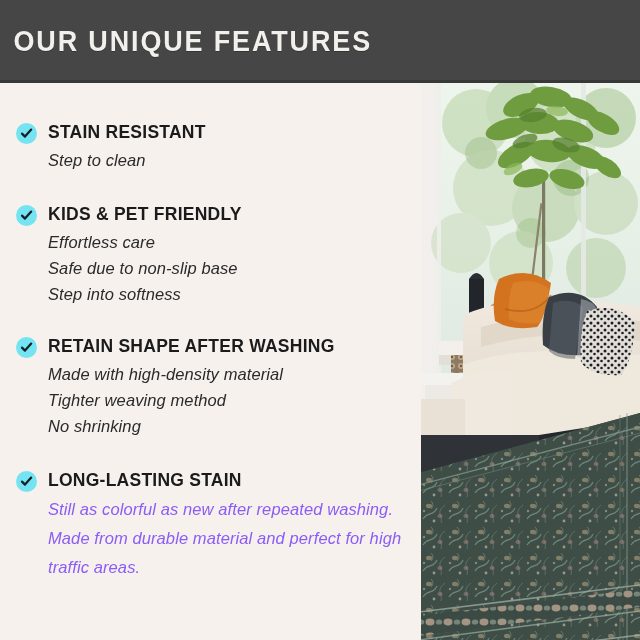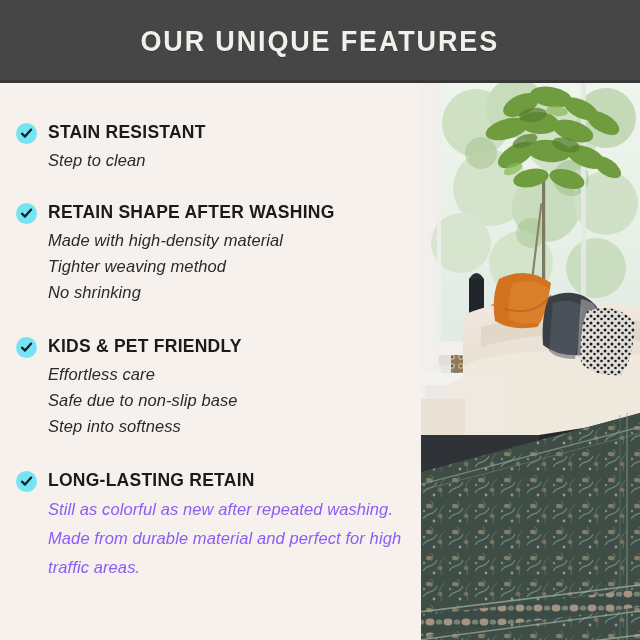--- a/index.html
+++ b/index.html
@@ -14,21 +14,21 @@
     width:640px; height:640px;
     background:#F7F1EE;
     overflow:hidden;
   }
 
   
   #header {
     position:absolute; left:0; top:0;
     width:640px; height:83px;
     background:#464646;
-    display:flex; align-items:center; justify-content:center;
+    display:flex; align-items:center; justify-content:flex-start;
   }
   #header-title {
     color:#F2F0EC;
     font-size:29px;
     font-weight:bold;
     letter-spacing:2.0px;
     font-family:"Liberation Sans Narrow","Liberation Sans", sans-serif;
     transform:scaleX(0.93);
     white-space:nowrap;
     text-shadow:0 1px 0 rgba(0,0,0,0.25);
@@ -113,20 +113,34 @@
 
     <div class="feature" style="margin-top:16px;">
       <span class="badge">
         <svg width="13" height="13" viewBox="0 0 13 13">
             <path d="M2 6.6 L5 9.6 L11.2 2.6" fill="none" stroke="#14202a" stroke-width="2.2" stroke-linecap="round" stroke-linejoin="round"></path>
           </svg>
       </span>
       <div class="feature-title">STAIN RESISTANT</div>
       <div class="feature-lines">
         <div class="feature-line">Step to clean</div>
+      </div>
+    </div>
+
+    <div class="feature" style="margin-top:30px;">
+      <span class="badge">
+        <svg width="13" height="13" viewBox="0 0 13 13">
+            <path d="M2 6.6 L5 9.6 L11.2 2.6" fill="none" stroke="#14202a" stroke-width="2.2" stroke-linecap="round" stroke-linejoin="round"></path>
+          </svg>
+      </span>
+      <div class="feature-title">KIDS &amp; PET FRIENDLY</div>
+      <div class="feature-lines">
+        <div class="feature-line">Effortless care</div>
+        <div class="feature-line">Safe due to non-slip base</div>
+        <div class="feature-line">Step into softness</div>
       </div>
     </div>
 
     <div class="feature" style="margin-top:28px;">
       <span class="badge">
         <svg width="13" height="13" viewBox="0 0 13 13">
             <path d="M2 6.6 L5 9.6 L11.2 2.6" fill="none" stroke="#14202a" stroke-width="2.2" stroke-linecap="round" stroke-linejoin="round"></path>
           </svg>
       </span>
       <div class="feature-title">RETAIN SHAPE AFTER WASHING</div>
@@ -136,35 +150,21 @@
         <div class="feature-line">No shrinking</div>
       </div>
     </div>
 
     <div class="feature" style="margin-top:30px;">
       <span class="badge">
         <svg width="13" height="13" viewBox="0 0 13 13">
             <path d="M2 6.6 L5 9.6 L11.2 2.6" fill="none" stroke="#14202a" stroke-width="2.2" stroke-linecap="round" stroke-linejoin="round"></path>
           </svg>
       </span>
-      <div class="feature-title">KIDS &amp; PET FRIENDLY</div>
-      <div class="feature-lines">
-        <div class="feature-line">Effortless care</div>
-        <div class="feature-line">Safe due to non-slip base</div>
-        <div class="feature-line">Step into softness</div>
-      </div>
-    </div>
-
-    <div class="feature" style="margin-top:30px;">
-      <span class="badge">
-        <svg width="13" height="13" viewBox="0 0 13 13">
-            <path d="M2 6.6 L5 9.6 L11.2 2.6" fill="none" stroke="#14202a" stroke-width="2.2" stroke-linecap="round" stroke-linejoin="round"></path>
-          </svg>
-      </span>
-      <div class="feature-title">LONG-LASTING RETAIN</div>
+      <div class="feature-title">LONG-LASTING STAIN</div>
       <div class="feature-para">Still as colorful as new after repeated washing. Made from durable material and perfect for high traffic areas.</div>
     </div>
 
   </div>
 
   <div id="photo">
     <svg width="219" height="557" viewBox="0 0 219 557">
       <defs>
         <linearGradient id="winGrad" x1="0" y1="0" x2="0" y2="1">
           <stop offset="0%" stop-color="#eef5ec"></stop>

